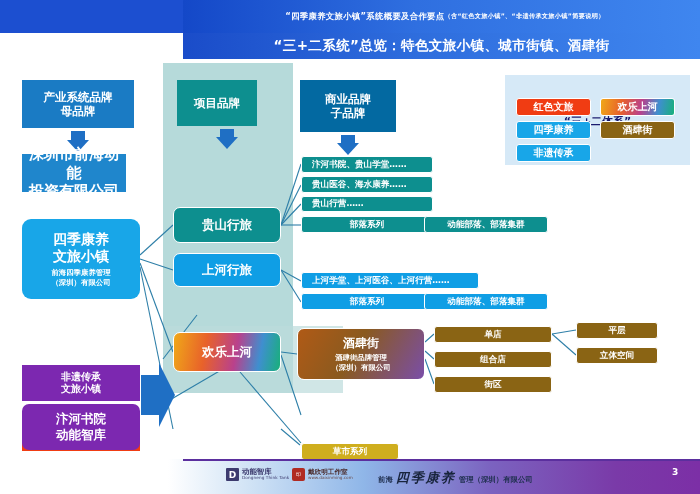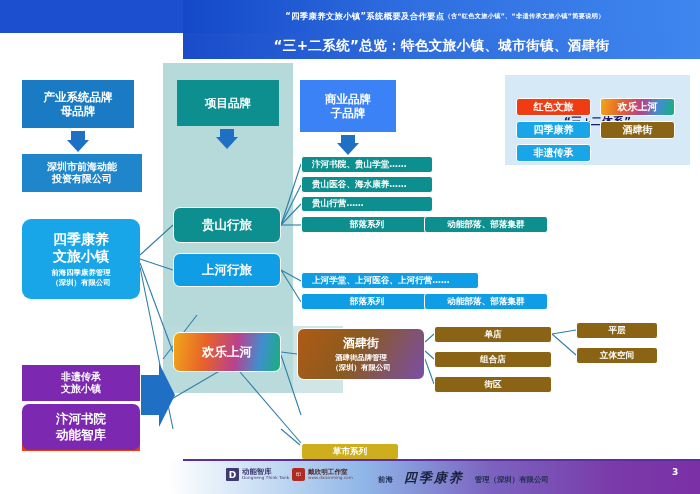--- a/index.html
+++ b/index.html
@@ -33,41 +33,41 @@
   .tealpanel2{position:absolute;left:163px;top:267px;width:180px;height:67px;
     background:#bcdcdc;opacity:.7;}
 
   .box{position:absolute;box-sizing:border-box;display:flex;flex-direction:column;
     align-items:center;justify-content:center;color:#fff;text-align:center;
     font-weight:bold;line-height:1.25;}
   .box .sub{font-weight:bold;font-size:7.4px;line-height:1.35;margin-top:2px;}
 
   
   .b-parent{left:22px;top:21px;width:112px;height:48px;background:#1a7bc4;font-size:11.5px;}
-  .b-qianhai{left:22px;top:95px;width:120px;height:38px;background:#1f86cc;font-size:10px;}
+  .b-qianhai{left:22px;top:95px;width:104px;height:38px;background:#1f86cc;font-size:15px;}
   .b-sjky{left:22px;top:160px;width:118px;height:80px;background:#18a6e8;border-radius:9px;font-size:14px;}
   .b-feiyi{left:22px;top:306px;width:118px;height:36px;background:#7c28b0;font-size:10px;}
   .b-hongse{left:22px;top:356px;width:118px;height:36px;background:#f03c13;font-size:10px;}
   .arr-stem{position:absolute;background:#1f6fc4;}
   .arr-head{position:absolute;width:0;height:0;border-left:11px solid transparent;
     border-right:11px solid transparent;border-top:12px solid #1f6fc4;}
 
   
   .bigarrow{position:absolute;left:141px;top:300px;width:34px;height:72px;}
 
   
-  .b-project{left:177px;top:21px;width:102px;height:46px;background:#0d8f8f;font-size:11.5px;}
+  .b-project{left:177px;top:21px;width:80px;height:46px;background:#0d8f8f;font-size:11.5px;}
   .b-guishan{left:173px;top:148px;width:108px;height:36px;background:#0d8f8f;border:1.6px solid #fff;border-radius:7px;font-size:12.5px;}
   .b-shanghe{left:173px;top:194px;width:108px;height:34px;background:#0f9ee5;border:1.6px solid #fff;border-radius:7px;font-size:12.5px;text-align:right;}
   .b-huanle{left:173px;top:273px;width:108px;height:40px;border:1.6px solid #fff;border-radius:7px;font-size:12.5px;
     background:linear-gradient(100deg,#f0a818 0%,#e8622a 30%,#b9418c 58%,#3f8fcf 80%,#18b07a 100%);}
   .b-bianhe{left:22px;top:345px;width:118px;height:46px;background:#7c28b0;border-radius:7px;font-size:12.5px;}
 
   
-  .b-biz{left:300px;top:21px;width:96px;height:52px;background:#3b82f6;font-size:11.5px;}
+  .b-biz{left:300px;top:21px;width:96px;height:52px;background:#0369a1;font-size:11.5px;}
 
   .chip{position:absolute;box-sizing:border-box;display:flex;align-items:center;
     color:#fff;font-weight:bold;font-size:8.6px;padding-left:10px;white-space:nowrap;}
   .chip.c{justify-content:center;padding-left:0;}
   .teal{background:#0d8f8f;border:1.3px solid #fff;border-radius:3px;}
   .blue{background:#0f9ee5;border:1.3px solid #fff;border-radius:3px;}
 
   .ch1{left:301px;top:97px;width:132px;height:17px;}
   .ch2{left:301px;top:117px;width:132px;height:17px;}
   .ch3{left:301px;top:137px;width:132px;height:16px;}
@@ -117,21 +117,21 @@
   .logo1{position:absolute;left:226px;top:468px;display:flex;align-items:center;gap:3px;}
   .logo1 .mark{width:13px;height:13px;background:#3c3a6e;color:#fff;font-size:9px;font-weight:bold;
     display:flex;align-items:center;justify-content:center;border-radius:1px;}
   .logo1 .t1{font-size:7.4px;font-weight:bold;color:#3c3a6e;line-height:1.05;}
   .logo1 .t2{font-size:4.2px;color:#3c3a6e;line-height:1.05;letter-spacing:.1px;}
   .logo2{position:absolute;left:292px;top:468px;display:flex;align-items:center;gap:3px;}
   .logo2 .mark{width:13px;height:13px;background:#b02a22;border-radius:2px;color:#fff;
     font-size:5px;display:flex;align-items:center;justify-content:center;line-height:1;}
   .logo2 .t1{font-size:6.6px;font-weight:bold;color:#4a2a2a;line-height:1.05;}
   .logo2 .t2{font-size:4.2px;color:#6a4a4a;line-height:1.05;}
-  .ftcorp{position:absolute;left:378px;top:469px;display:flex;align-items:baseline;gap:11px;
+  .ftcorp{position:absolute;left:378px;top:469px;display:flex;align-items:baseline;gap:3px;
     font-size:8px;color:#203050;font-weight:bold;white-space:nowrap;}
   .ftcorp .brush{font-size:13px;font-family:"DejaVu Serif","Liberation Serif",serif;
     font-style:italic;font-weight:bold;letter-spacing:2px;color:#18243c;}
   .ftcorp .small{font-size:7.4px;font-weight:bold;}
   .pagenum{position:absolute;left:672px;top:467px;color:#ffffff;font-size:9px;font-weight:bold;}
 </style>
 </head>
 <body>
 
 <div class="slide">

